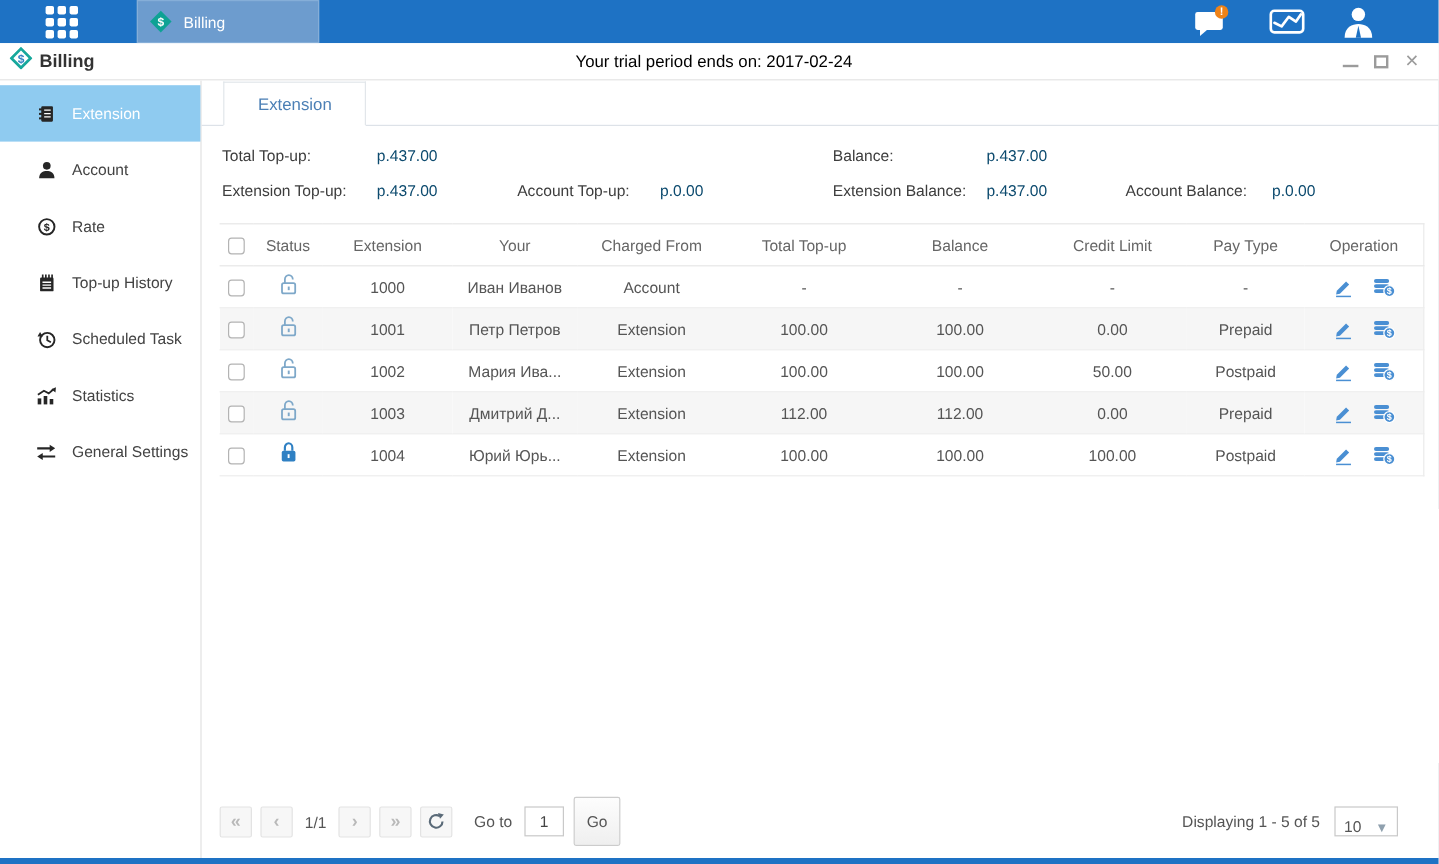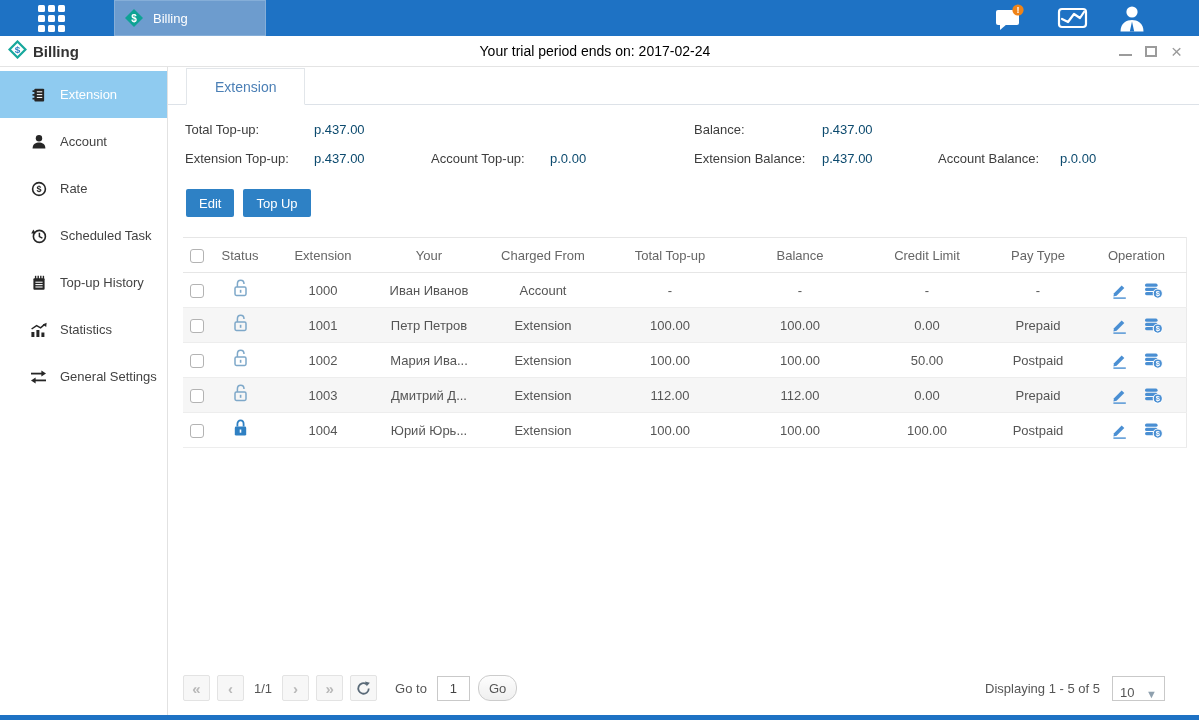--- a/index.html
+++ b/index.html
@@ -55,21 +55,21 @@
   th:last-child, td:last-child { border-right:1px solid #eaeaea; }
   .checkbox { display:inline-block; width:14px; height:14px; border:1px solid #b3b3b3; border-radius:3px; background:#fff; vertical-align:middle; cursor:pointer; }
   .op-cell span { display:inline-flex; margin:0 8px; cursor:pointer; vertical-align:middle; }
   .lock { display:inline-flex; cursor:pointer; }
   
   .pagination { margin-top:auto; flex:0 0 44px; display:flex; align-items:center; padding:0 34px 10px 15px; }
   .pg-btn { width:27px; height:26px; border:1px solid #e3e3e3; background:#f7f7f7; color:#b9b9b9; font-size:15px; display:flex; align-items:center; justify-content:center; margin-right:7px; border-radius:2px; cursor:pointer; font-weight:bold; }
   .page-ind { margin:1px 10px 0 3px; color:#555; font-size:13px; }
   .goto-label { margin:0 10px 0 11px; color:#555; font-size:13px; }
   .goto-input { width:33px; height:25px; border:1px solid #c9c9c9; text-align:center; font-size:13px; color:#444; font-family:inherit; }
-  .go-btn { margin-left:8px; height:26px; padding:0 10px; border:1px solid #ccc; background:linear-gradient(#fdfdfd,#efefef); font-size:13px; color:#555; border-radius:12px; cursor:pointer; font-family:inherit; }
+  .go-btn { margin-left:8px; height:41px; padding:0 10px; border:1px solid #ccc; background:linear-gradient(#fdfdfd,#efefef); font-size:13px; color:#555; border-radius:2px; cursor:pointer; font-family:inherit; }
   .pg-right { margin-left:auto; display:flex; align-items:center; gap:12px; font-size:13px; color:#555; }
   .page-size { width:53px; height:25px; border:1px solid #c9c9c9; display:flex; align-items:flex-end; justify-content:space-between; padding:0 7px; background:#fff; cursor:pointer; }
   .page-size .caret { color:#8fa0ae; font-size:11px; }
   .bottom-strip { flex:0 0 5px; background:#1e72c4; }
 </style>
 </head>
 <body>
 
 <div class="screen">
 
@@ -167,44 +167,44 @@
             <svg width="16" height="16" viewBox="0 0 16 16">
               <circle cx="8" cy="8" r="6.4" fill="none" stroke="#262626" stroke-width="1.6"></circle>
               <text x="8" y="11.2" font-size="9" font-weight="bold" fill="#262626" text-anchor="middle" font-family="Liberation Sans, sans-serif">$</text>
             </svg>
           </span>
           <span class="side-label">Rate</span>
         </div>
         <div class="side-item">
           <span class="side-icon">
             <svg width="16" height="16" viewBox="0 0 16 16">
-              <circle cx="8.4" cy="8.4" r="6" fill="none" stroke="#262626" stroke-width="1.6"></circle>
-              <polyline points="8.4,4.8 8.4,8.6 11.4,10.2" fill="none" stroke="#262626" stroke-width="1.5"></polyline>
-              <polygon points="0.2,5.4 4.6,5.4 2.4,1.6" fill="#262626"></polygon>
-            </svg>
-          </span>
-          <span class="side-label">Scheduled Task</span>
-        </div>
-        <div class="side-item">
-          <span class="side-icon">
-            <svg width="16" height="16" viewBox="0 0 16 16">
               <rect x="2.4" y="3.2" width="11.2" height="11.6" rx="1" fill="#262626"></rect>
               <line x1="4.6" y1="0.8" x2="4.6" y2="4" stroke="#262626" stroke-width="1.4"></line>
               <line x1="7.2" y1="0.8" x2="7.2" y2="4" stroke="#262626" stroke-width="1.4"></line>
               <line x1="9.8" y1="0.8" x2="9.8" y2="4" stroke="#262626" stroke-width="1.4"></line>
               <line x1="12.4" y1="0.8" x2="12.4" y2="4" stroke="#262626" stroke-width="1.4"></line>
               <line x1="4.4" y1="7.2" x2="11.6" y2="7.2" stroke="#fff" stroke-width="1.1"></line>
               <line x1="4.4" y1="9.6" x2="11.6" y2="9.6" stroke="#fff" stroke-width="1.1"></line>
               <line x1="4.4" y1="12" x2="11.6" y2="12" stroke="#fff" stroke-width="1.1"></line>
             </svg>
           </span>
           <span class="side-label">Top-up History</span>
         </div>
         <div class="side-item">
           <span class="side-icon">
+            <svg width="16" height="16" viewBox="0 0 16 16">
+              <circle cx="8.4" cy="8.4" r="6" fill="none" stroke="#262626" stroke-width="1.6"></circle>
+              <polyline points="8.4,4.8 8.4,8.6 11.4,10.2" fill="none" stroke="#262626" stroke-width="1.5"></polyline>
+              <polygon points="0.2,5.4 4.6,5.4 2.4,1.6" fill="#262626"></polygon>
+            </svg>
+          </span>
+          <span class="side-label">Scheduled Task</span>
+        </div>
+        <div class="side-item">
+          <span class="side-icon">
             <svg width="17" height="16" viewBox="0 0 17 16">
               <rect x="1.4" y="10" width="3" height="5" fill="#262626"></rect>
               <rect x="6.4" y="8" width="3" height="7" fill="#262626"></rect>
               <rect x="11.4" y="10.5" width="3" height="4.5" fill="#262626"></rect>
               <polyline points="1.6,7 6.6,3.6 10.6,5.8 14.6,2.4" fill="none" stroke="#262626" stroke-width="1.5"></polyline>
               <polygon points="16.6,0.8 16.2,5 12.8,2.4" fill="#262626"></polygon>
             </svg>
           </span>
           <span class="side-label">Statistics</span>
         </div>
@@ -248,24 +248,20 @@
         <div class="sum-cell c3">
           <span class="sum-label">Extension Balance:</span>
           <span class="sum-value">p.437.00</span>
         </div>
         <div class="sum-cell c4">
           <span class="sum-label">Account Balance:</span>
           <span class="sum-value">p.0.00</span>
         </div>
       </div>
 
-      <div class="actions">
-        <button class="btn-blue">Edit</button>
-        <button class="btn-blue">Top Up</button>
-      </div>
 
       <div class="table-wrap">
         <table>
           <colgroup>
             <col style="width:28px">
               <col style="width:58px">
               <col style="width:108px">
               <col style="width:104px">
               <col style="width:124px">
             <col style="width:130px">

